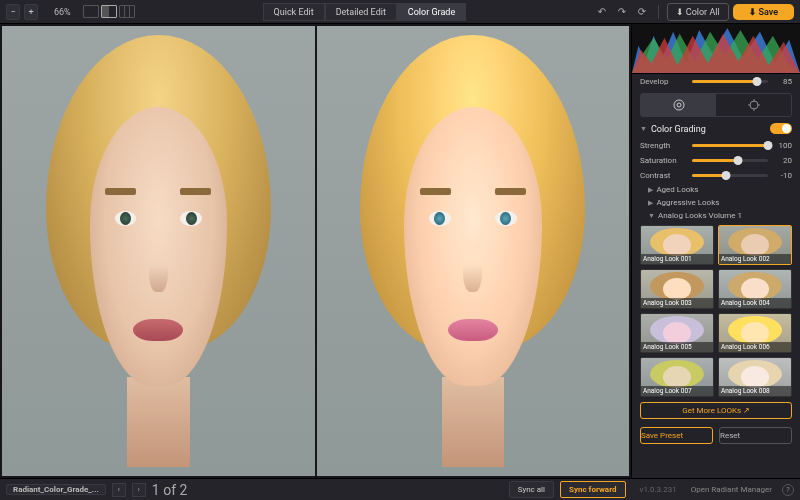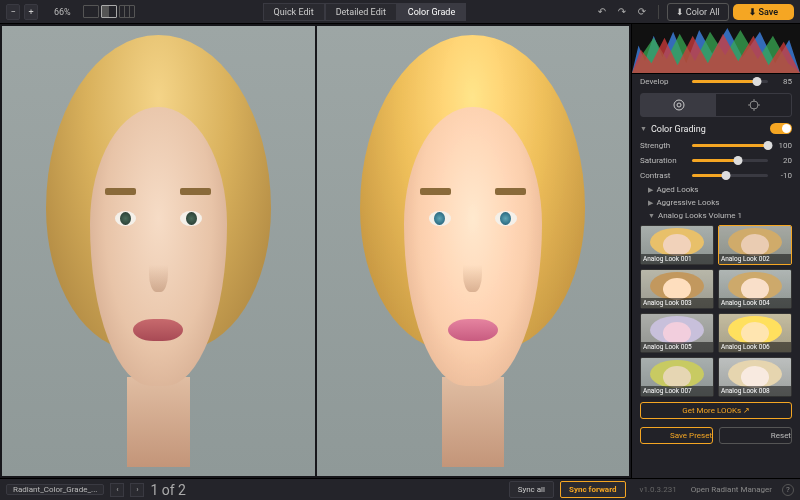--- a/index.html
+++ b/index.html
@@ -62,26 +62,26 @@
   .toggle{margin-left:auto;width:22px;height:11px;background:#f5a623;border-radius:6px;position:relative;}
   .toggle::after{content:"";position:absolute;right:1px;top:1px;width:9px;height:9px;background:#fff;border-radius:50%;}
   .folder{padding:2px 8px 2px 16px;font-size:8px;color:#bbb;cursor:pointer;}
   .folder .tri{font-size:7px;color:#888;margin-right:3px;}
   .looks-grid{display:grid;grid-template-columns:1fr 1fr;gap:4px;padding:3px 8px;overflow-y:auto;}
   .look{position:relative;height:40px;border-radius:2px;overflow:hidden;cursor:pointer;border:1px solid #333;}
   .look.sel{border:1px solid #f5a623;}
   .look .thumb{position:absolute;inset:0;}
   .look .cap{position:absolute;bottom:0;left:0;right:0;font-size:6.5px;color:#fff;background:rgba(0,0,0,.5);padding:1px 2px;white-space:nowrap;overflow:hidden;}
   .panel-btns{display:flex;gap:6px;padding:4px 8px;align-items:center;}
-  .pbtn{flex:1;text-align:right;padding:3px 0;font-size:8px;border:1px solid #f5a623;color:#f5a623;border-radius:3px;cursor:pointer;}
+  .pbtn{flex:1;text-align:left;padding:3px 0;font-size:8px;border:1px solid #f5a623;color:#f5a623;border-radius:3px;cursor:pointer;}
   .pbtn.ghost{border-color:#555;color:#bbb;}
   .get-more{margin:2px 8px 4px;padding:3px 0;text-align:center;font-size:8px;border:1px solid #f5a623;color:#f5a623;border-radius:3px;cursor:pointer;}
   
   .bottom{height:22px;display:flex;align-items:center;padding:0 6px;background:#24242a;border-top:1px solid #000;gap:6px;}
-  .file-dd{font-size:8px;color:#bbb;background:#2a2a30;padding:0 6px;border:1px solid #3a3a42;border-radius:2px;max-width:110px;overflow:hidden;white-space:nowrap;text-overflow:ellipsis;}
+  .file-dd{font-size:8px;color:#bbb;background:#2a2a30;padding:0 6px;border:1px solid #3a3a42;border-radius:2px;max-width:110px;overflow:hidden;white-space:nowrap;text-overflow:ellipsis;font-weight:bold;}
   .nav-btn{width:14px;height:14px;background:#2a2a30;border:1px solid #3a3a42;display:flex;align-items:center;justify-content:center;font-size:8px;color:#aaa;cursor:pointer;}
   .pg{font-size:14px;color:#aaa;}
   .spacer{flex:1;}
   .sync-btn{font-size:8px;padding:3px 8px;background:#2a2a30;border:1px solid #3a3a42;border-radius:2px;color:#ccc;cursor:pointer;}
   .sync-btn.accent{border-color:#f5a623;color:#f5a623;font-weight:bold;}
   .ver{font-size:8px;color:#666;margin-left:8px;}
   .q{width:12px;height:12px;border:1px solid #555;border-radius:50%;font-size:8px;color:#888;display:flex;align-items:center;justify-content:center;margin-left:4px;}
   
   .th-face{position:absolute;inset:0;background:linear-gradient(180deg,#a8afac,#8c9390);}
   .th-hair{position:absolute;top:5%;left:12%;width:76%;height:75%;border-radius:50%;}

